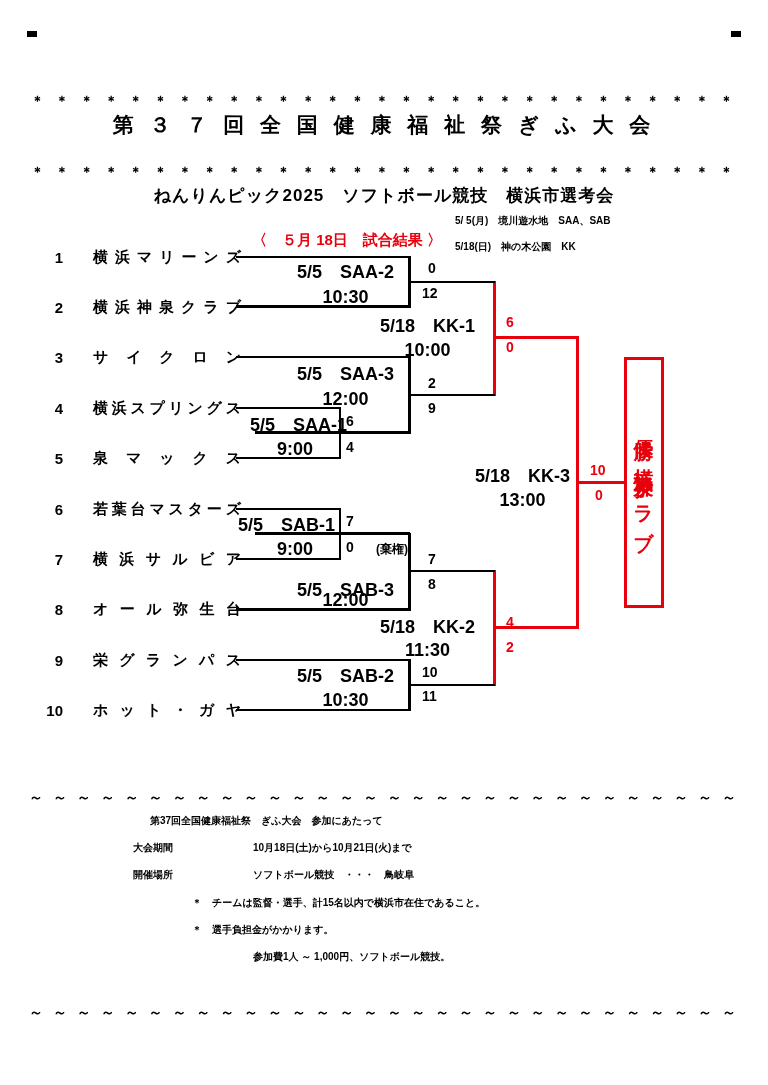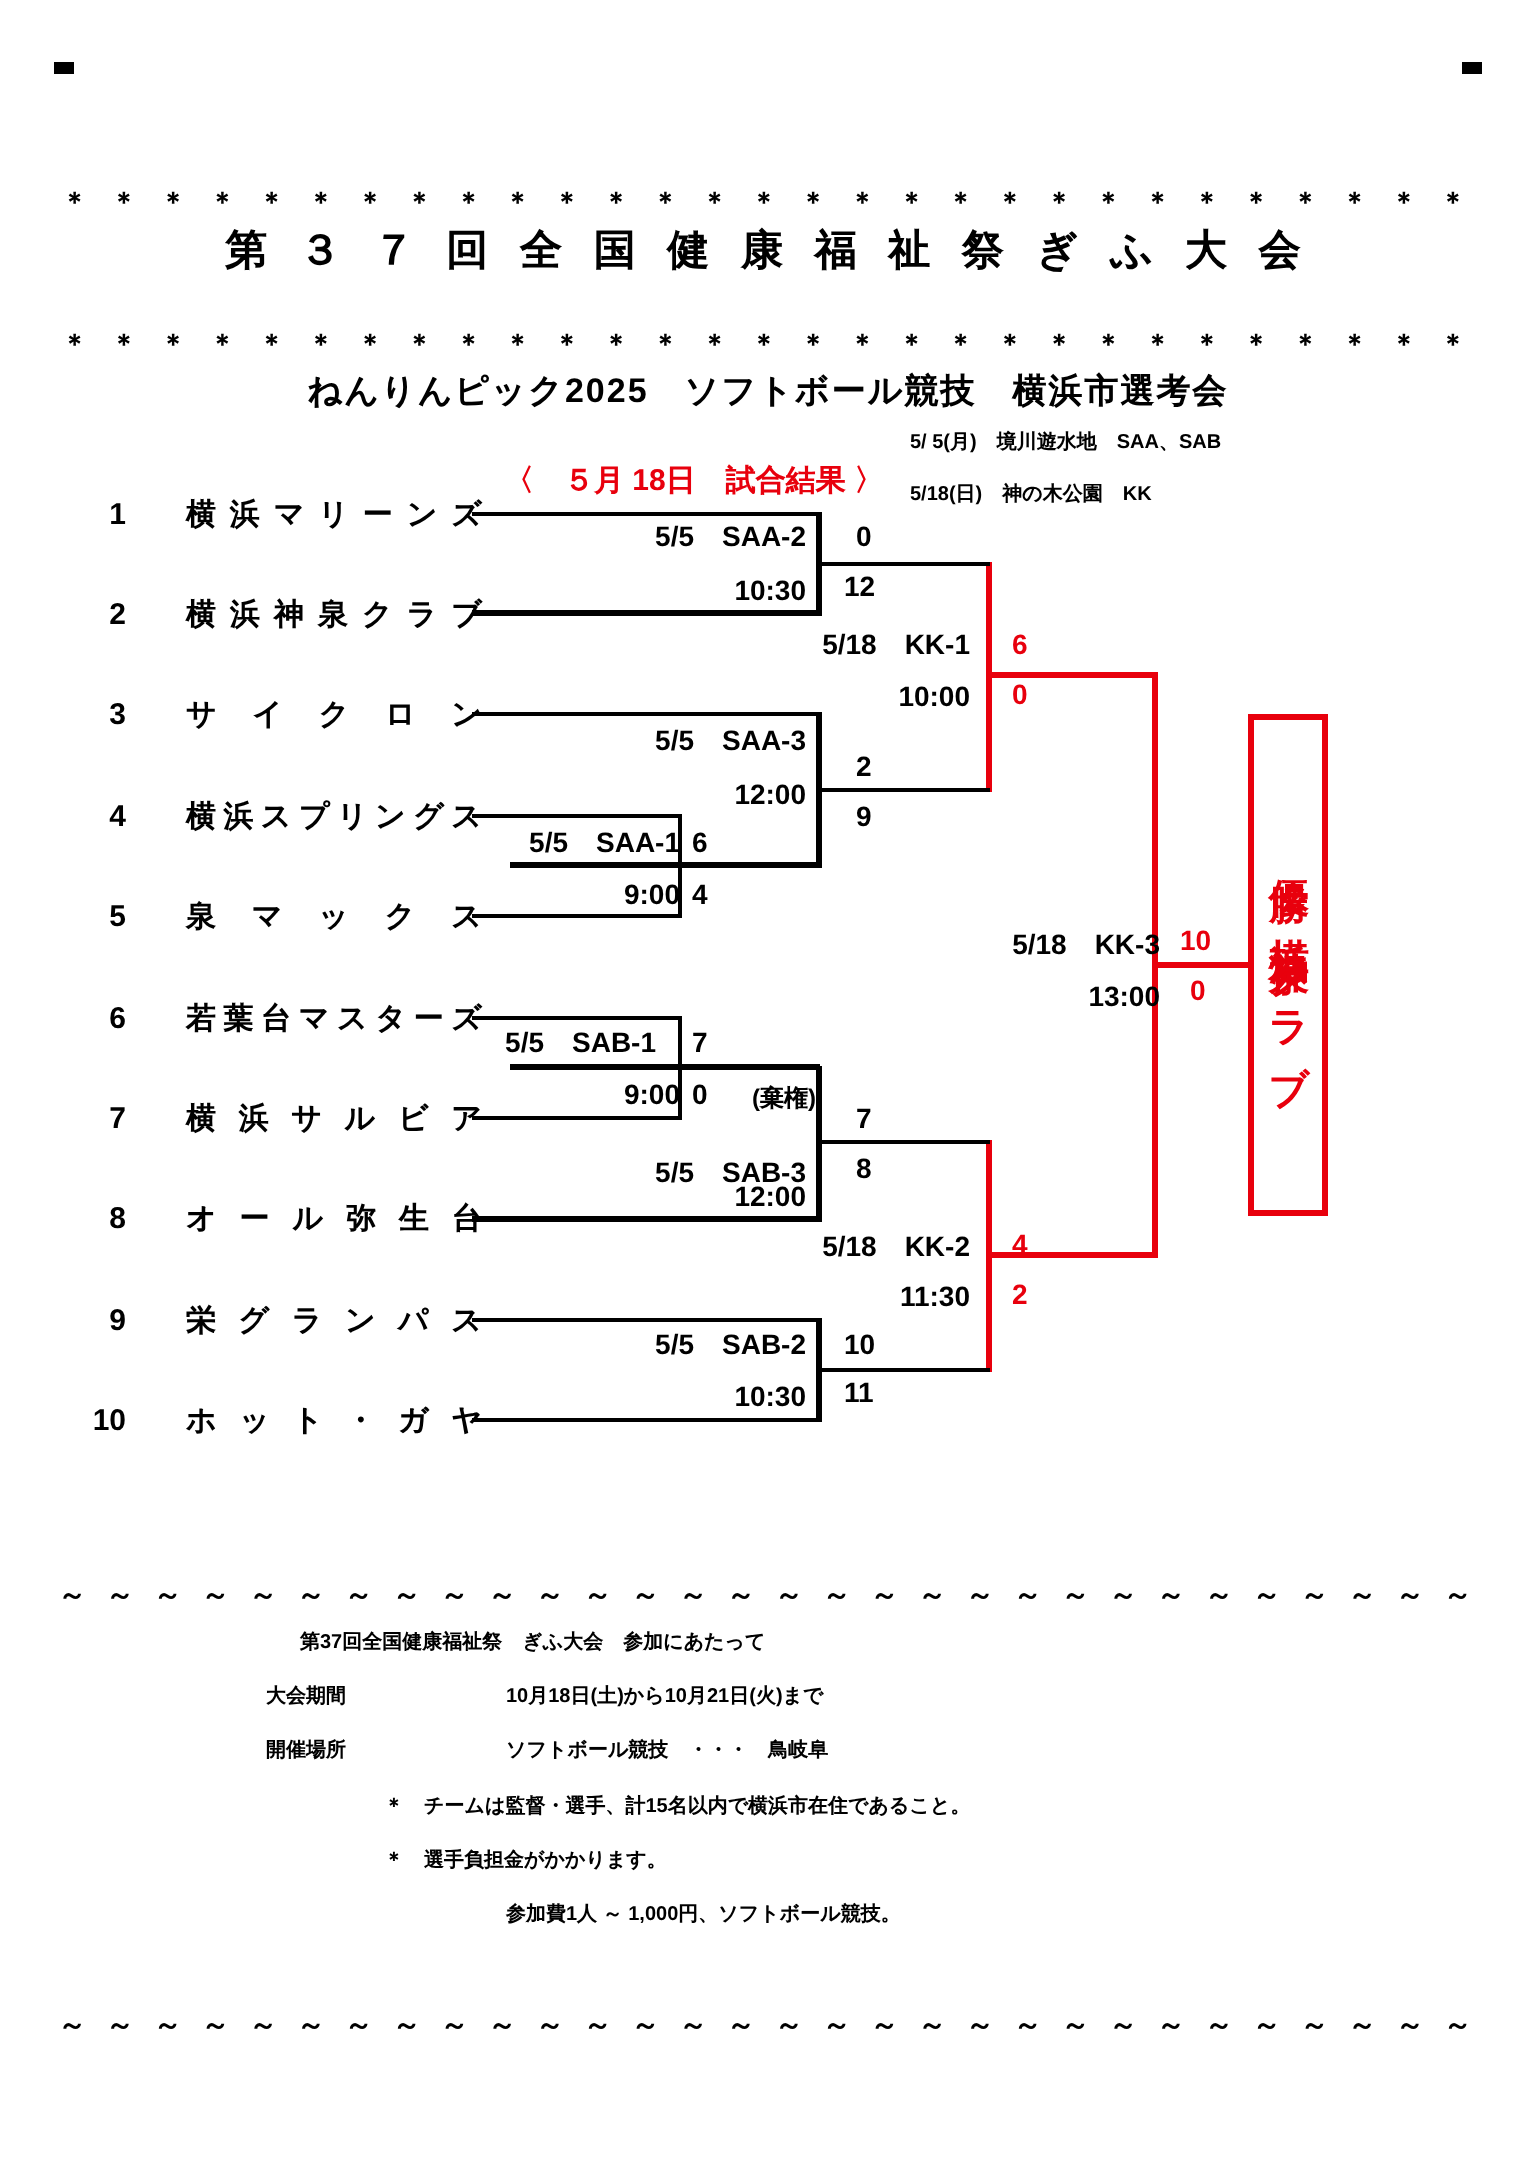--- a/index.html
+++ b/index.html
@@ -19,21 +19,21 @@
   .red{color:#e8000d;}
   .team{position:absolute;left:38px;height:22px;display:flex;align-items:center;}
   .seed{display:inline-block;width:25px;text-align:right;font-size:15px;font-weight:bold;}
   .tname{display:inline-block;margin-left:30px;width:148px;font-size:15px;font-weight:bold;
          text-align:justify;text-align-last:justify;}
   .hl{position:absolute;height:2px;background:#000;}
   .hl.thick{height:3px;}
   .vl{position:absolute;width:2px;background:#000;}
   .vl.thick{width:3px;}
   .red-line{background:#e8000d;}
-  .mtext{position:absolute;font-size:14px;font-weight:bold;text-align:right;white-space:nowrap;}
+  .mtext{position:absolute;font-size:18px;font-weight:bold;text-align:center;white-space:nowrap;}
   .score{position:absolute;font-size:14px;font-weight:bold;white-space:nowrap;}
   .note{font-size:12px;}
   .champ-box{position:absolute;left:624px;top:357px;width:40px;height:251px;
              border:3px solid #e8000d;display:flex;align-items:center;justify-content:center;}
   .champ-text{writing-mode:vertical-rl;color:#e8000d;font-weight:bold;font-size:20px;letter-spacing:3px;line-height:1;}
   .champ-name{margin-top:16px;}
   .corner-mark{position:absolute;width:10px;height:6px;background:#000;}
 </style>
 </head>
 <body>

